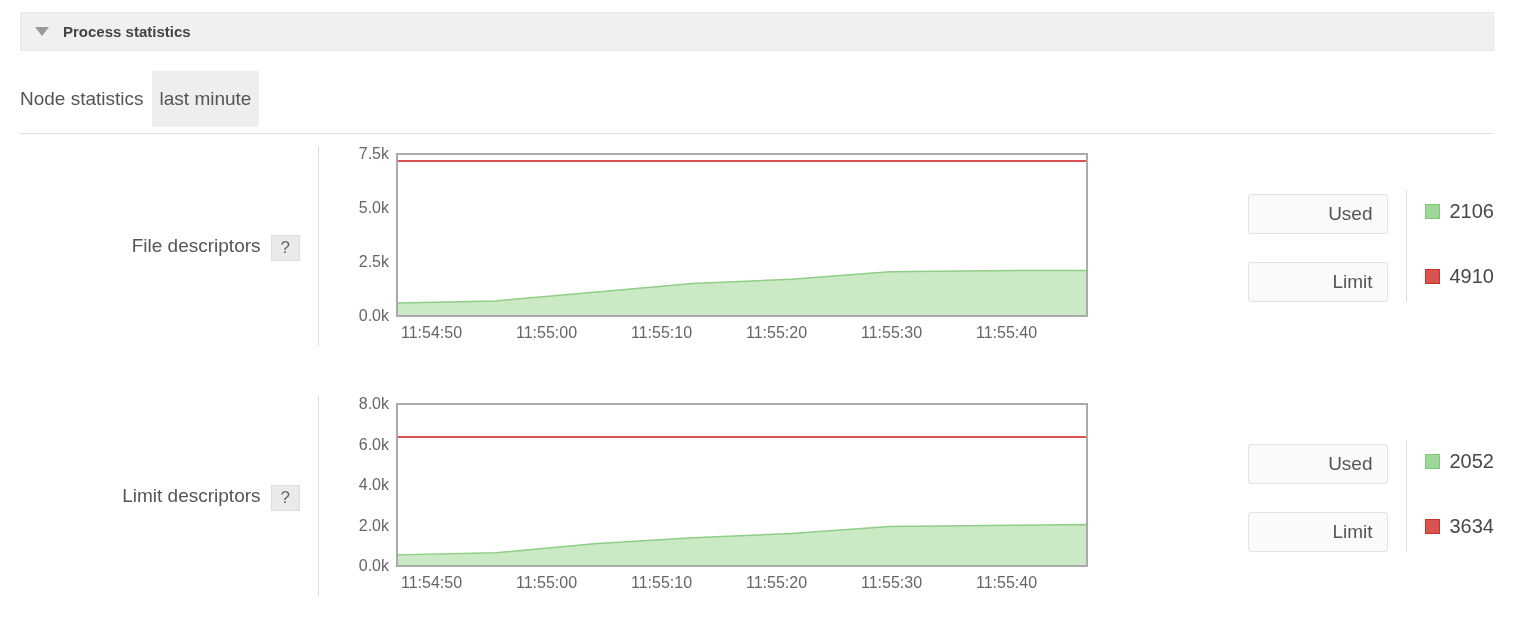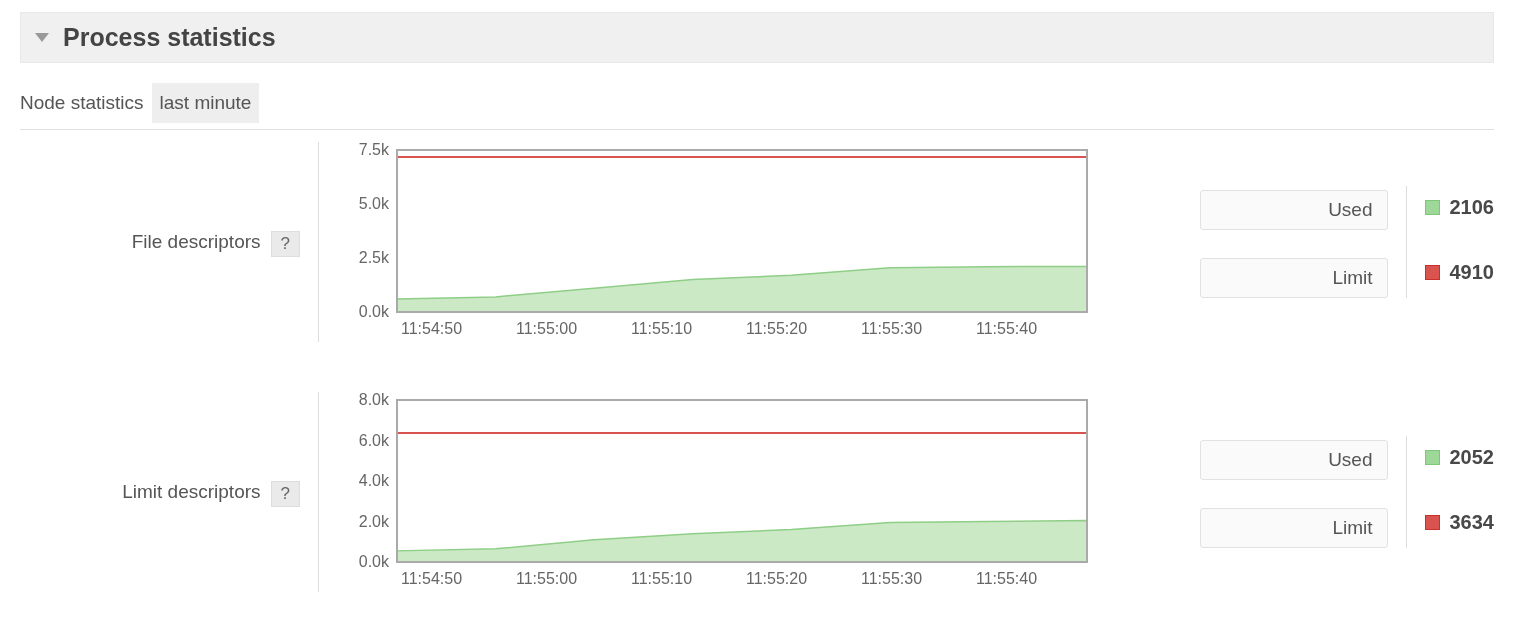--- a/index.html
+++ b/index.html
@@ -22,35 +22,35 @@
   }
   .section-header .tri {
     width: 0; height: 0;
     border-left: 7px solid transparent;
     border-right: 7px solid transparent;
     border-top: 9px solid #999;
     margin-right: 14px;
   }
   .section-header .title {
     font-weight: bold;
-    font-size: 25px;
+    font-size: 15px;
     color: #444;
   }
   .subheader {
     margin: 0 20px 12px 20px;
     padding-bottom: 6px;
     border-bottom: 1px solid #e0e0e0;
     display: flex;
     align-items: baseline;
     font-size: 19px;
     color: #555;
   }
   .subheader .kw {
     background: #eeeeee;
-    padding: 9px 8px;
+    padding: 17px 8px;
     margin-left: 8px;
   }
   .charts-area {
     margin: 0 20px;
   }
   .chart-row {
     display: flex;
     align-items: center;
     margin-bottom: 50px;
   }
@@ -89,42 +89,41 @@
     display: flex;
     align-items: flex-start;
   }
   .legend-buttons {
     display: flex;
     flex-direction: column;
     gap: 28px;
     padding-top: 4px;
   }
   .legend-btn {
-    width: 188px;
+    width: 140px;
     text-align: right;
     padding: 8px 14px;
     border: 1px solid #e2e2e2;
     background: #fafafa;
     border-radius: 3px;
     font-size: 19px;
     color: #555;
     cursor: pointer;
   }
   .legend-vsep {
     width: 0;
     border-left: 1px solid #ddd;
     align-self: stretch;
     margin: 0 18px;
   }
   .legend-values {
     display: flex;
     flex-direction: column;
     gap: 42px;
     padding-top: 10px;
-    font-weight: bold;
   }
   .legend-value-row {
     display: flex;
     align-items: center;
     font-size: 20px;
     color: #484848;
   }
   .swatch {
     width: 15px; height: 15px;
     margin-right: 10px;

